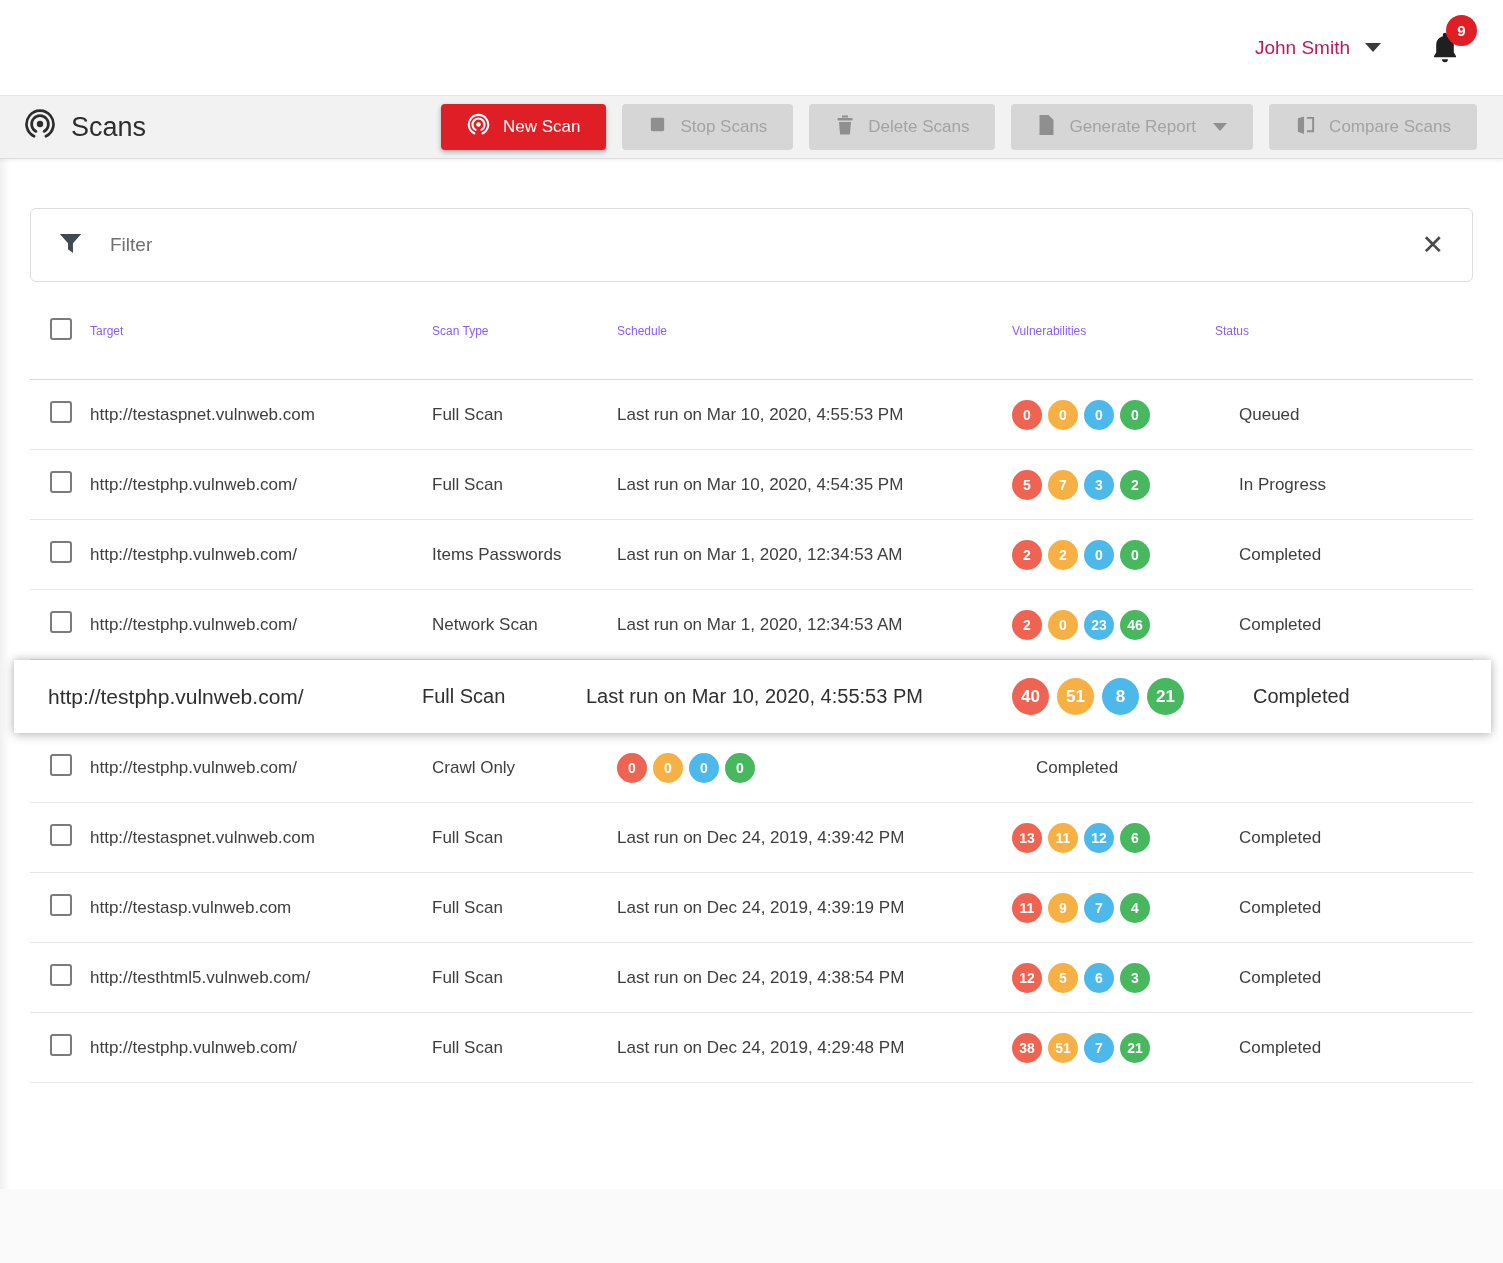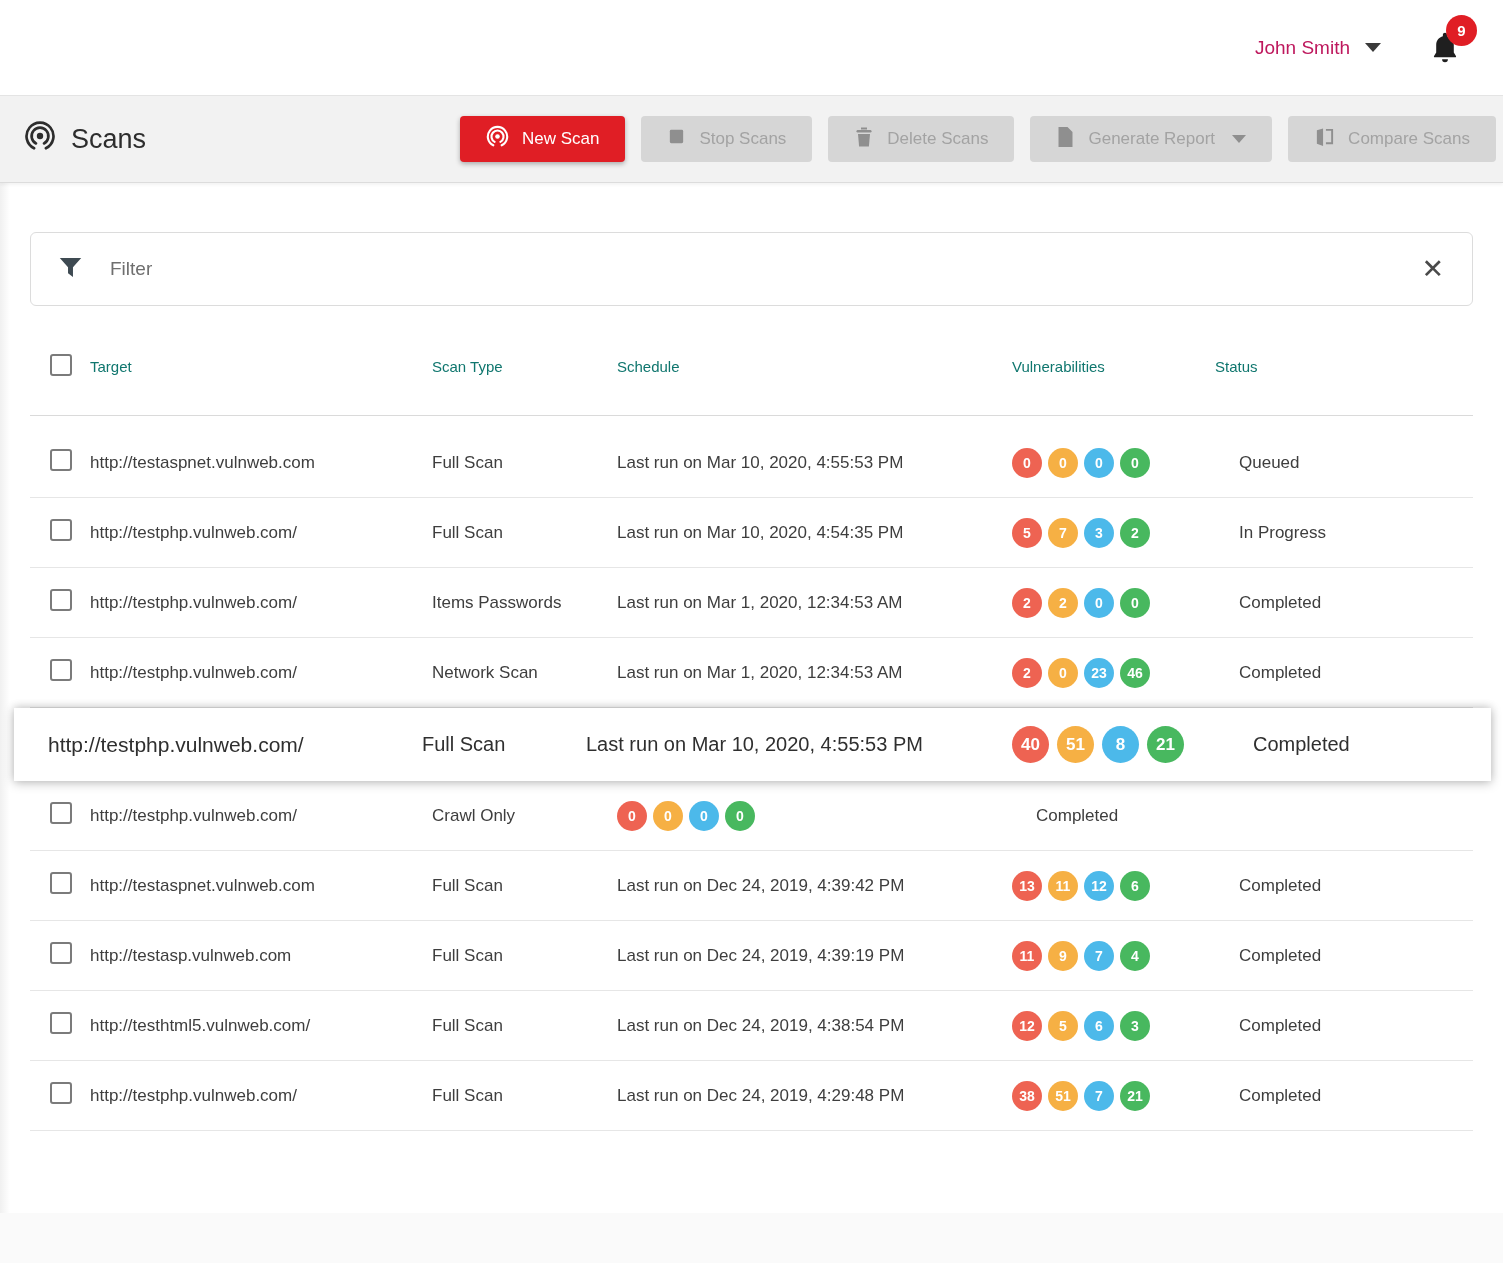--- a/index.html
+++ b/index.html
@@ -31,23 +31,23 @@
   .badge-count {
     position: absolute; top: -15px; right: -16px;
     width: 31px; height: 31px; border-radius: 50%;
     background: var(--accent-red); color: #fff;
     font-size: 15px; font-weight: bold;
     display: flex; align-items: center; justify-content: center;
   }
 
   
   .toolbar {
-    height: 88px; background: #f2f2f2;
+    height: 64px; background: #f2f2f2;
     border-top: 1px solid #e4e4e4; border-bottom: 1px solid #dcdcdc;
-    display: flex; align-items: center; padding: 0 7px 0 24px;
+    display: flex; align-items: center; padding: 0 26px 0 24px;
     position: relative; z-index: 3;
     box-shadow: 0 2px 3px rgba(0,0,0,0.05);
   }
   .toolbar-title { display: flex; align-items: center; gap: 15px; font-size: 27px; color: #2d2d2d; }
   .toolbar-title svg { color: #2d2d2d; }
   .toolbar-buttons { display: flex; gap: 16px; margin-left: auto; }
   .btn {
     height: 46px; border: none; border-radius: 4px;
     display: flex; align-items: center; gap: 13px;
     padding: 0 26px; font-size: 17px; font-family: inherit; cursor: pointer;
@@ -74,23 +74,23 @@
   }
   .filter-bar svg { flex: 0 0 auto; }
   .filter-label { color: #6f6f6f; font-size: 19px; }
   .filter-close {
     margin-left: auto; background: none; border: none; cursor: pointer;
     font-size: 27px; color: #4a4a4a; line-height: 1; padding: 0;
   }
 
   
   .thead {
-    margin: 12px 30px; height: 98px;
+    margin: 0 30px; height: 98px;
     display: grid; grid-template-columns: 60px 342px 185px 395px 203px 1fr;
-    align-items: center; color: #0f766e; font-size: 15px;
+    align-items: center; color: #8b5cf6; font-size: 12px;
     border-bottom: 1px solid #dadada;
   }
   .checkbox {
     width: 22px; height: 22px; border: 2px solid #7b7b7b; border-radius: 3px;
     background: #fff; display: inline-block; cursor: pointer;
   }
   .cb-cell { padding-left: 20px; }
   .row {
     margin: 0 30px; height: 70px; background: #fff;
     display: grid; grid-template-columns: 60px 342px 185px 395px 203px 1fr;

